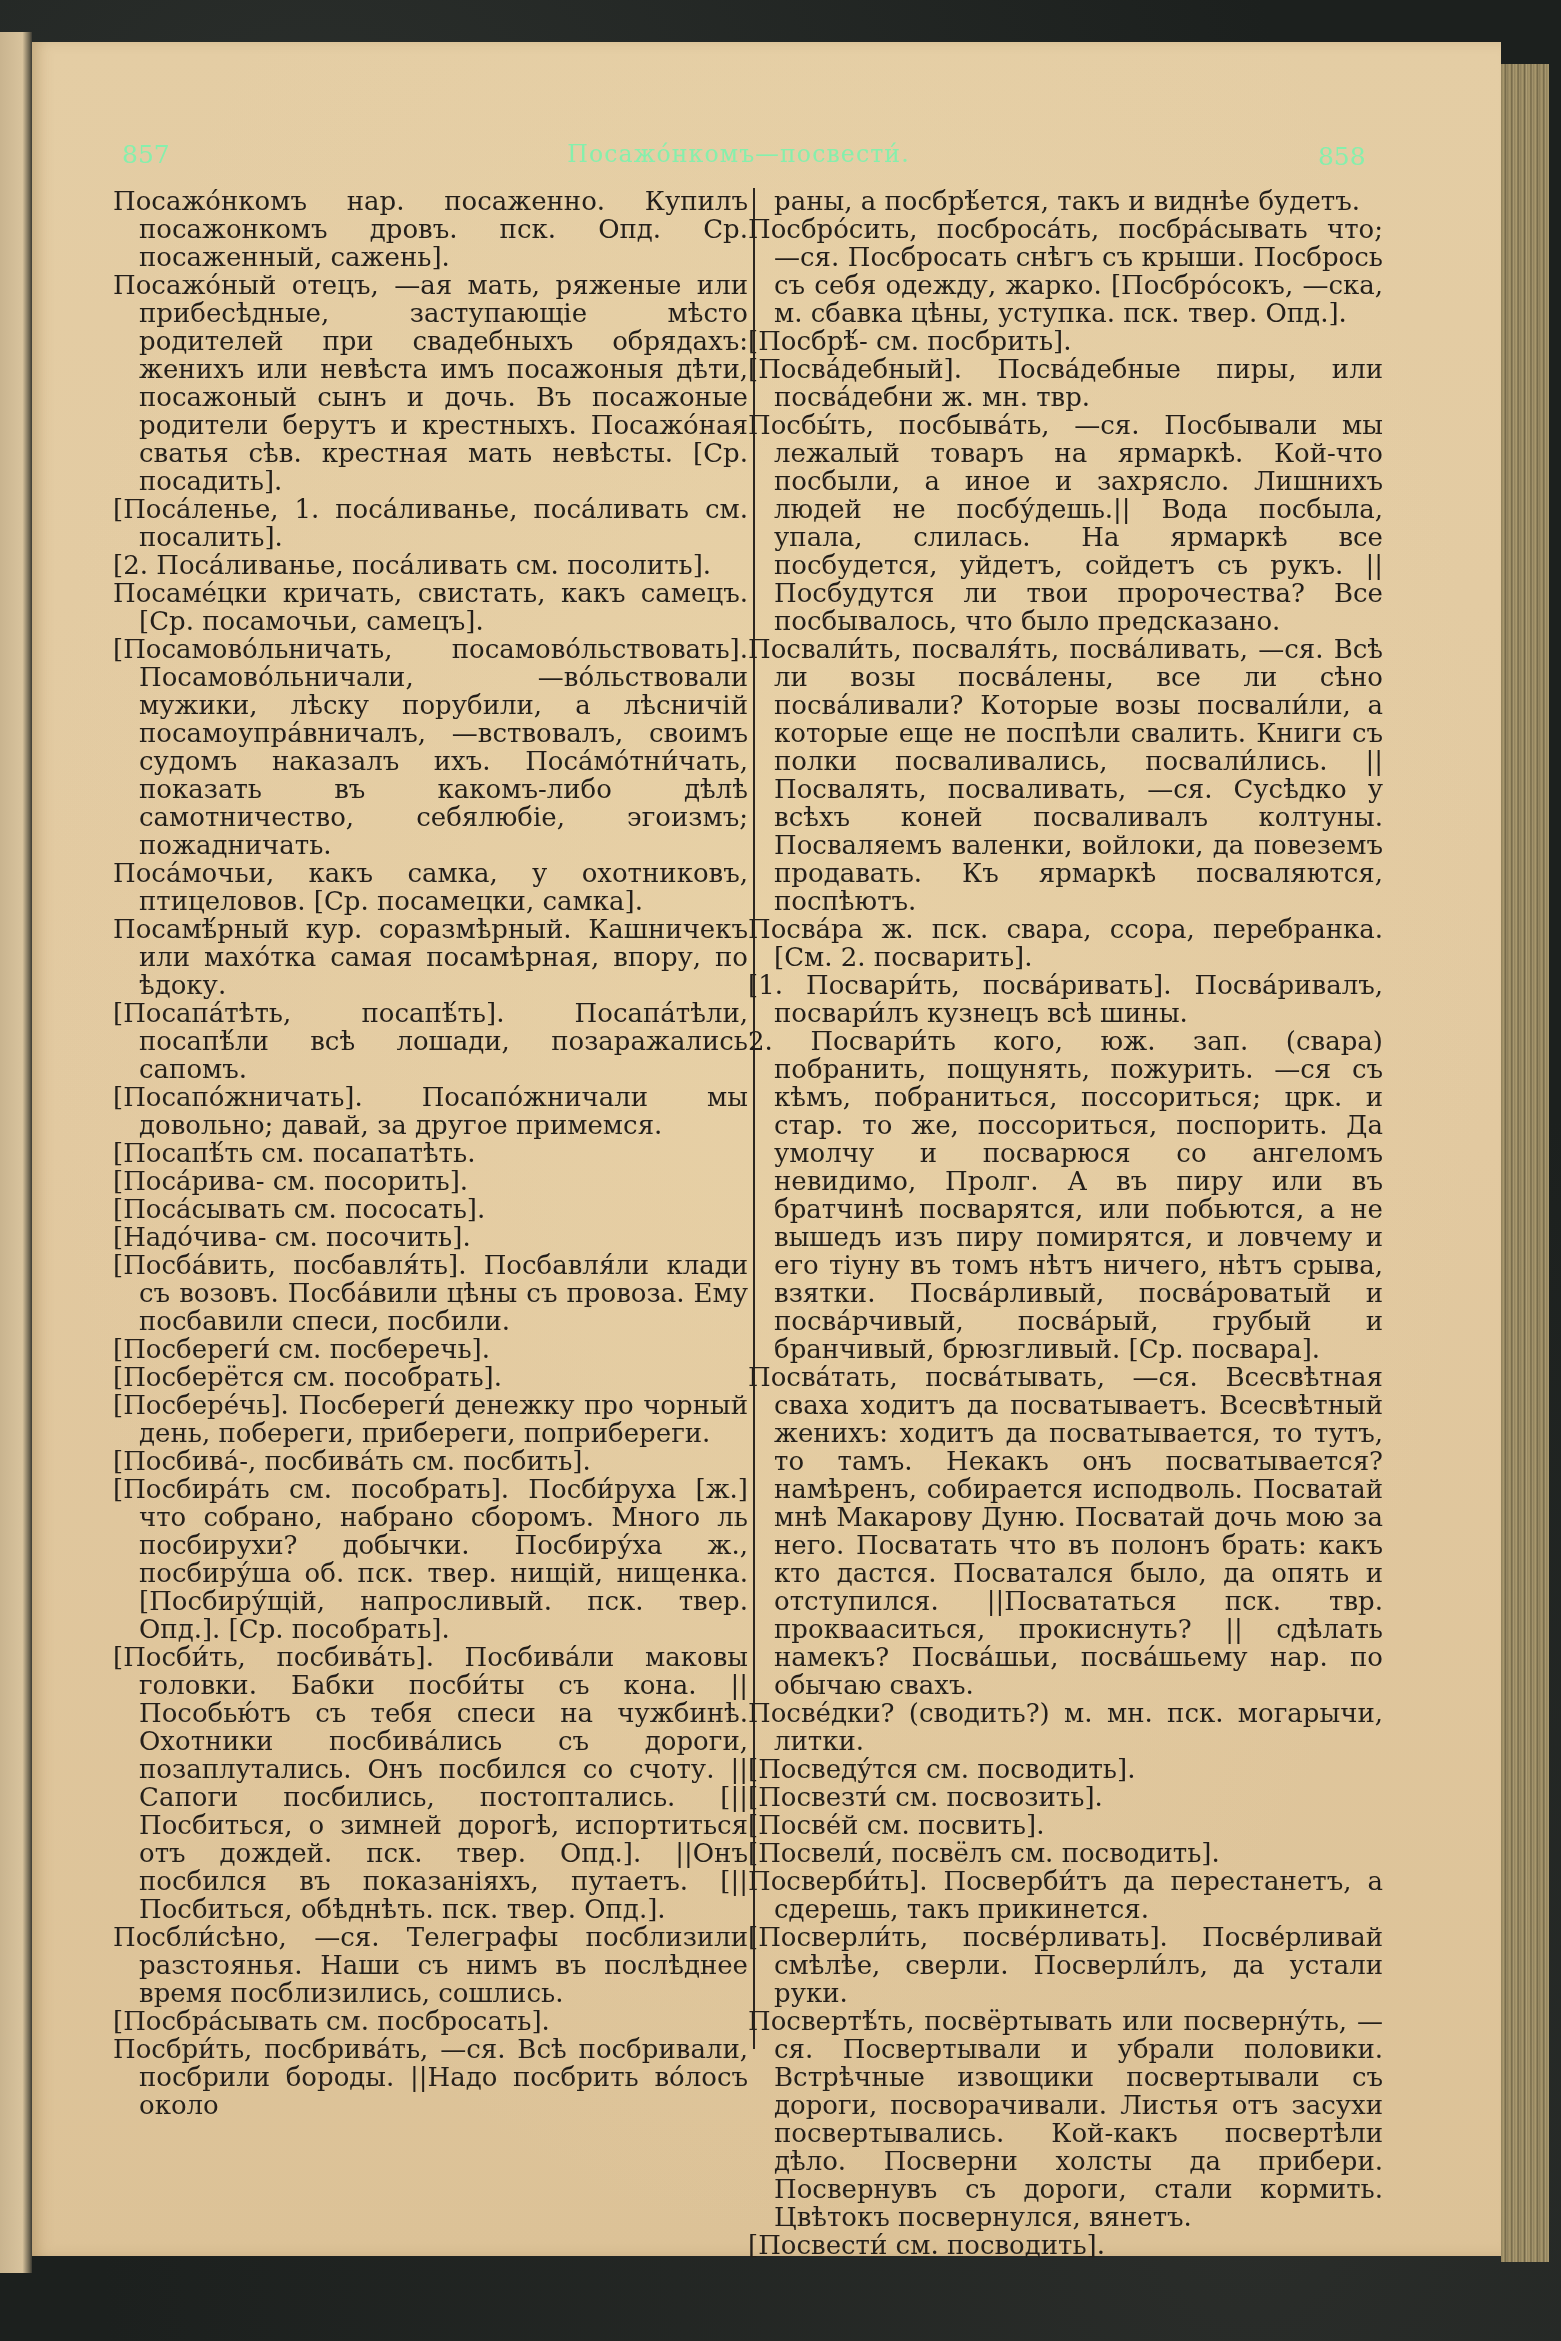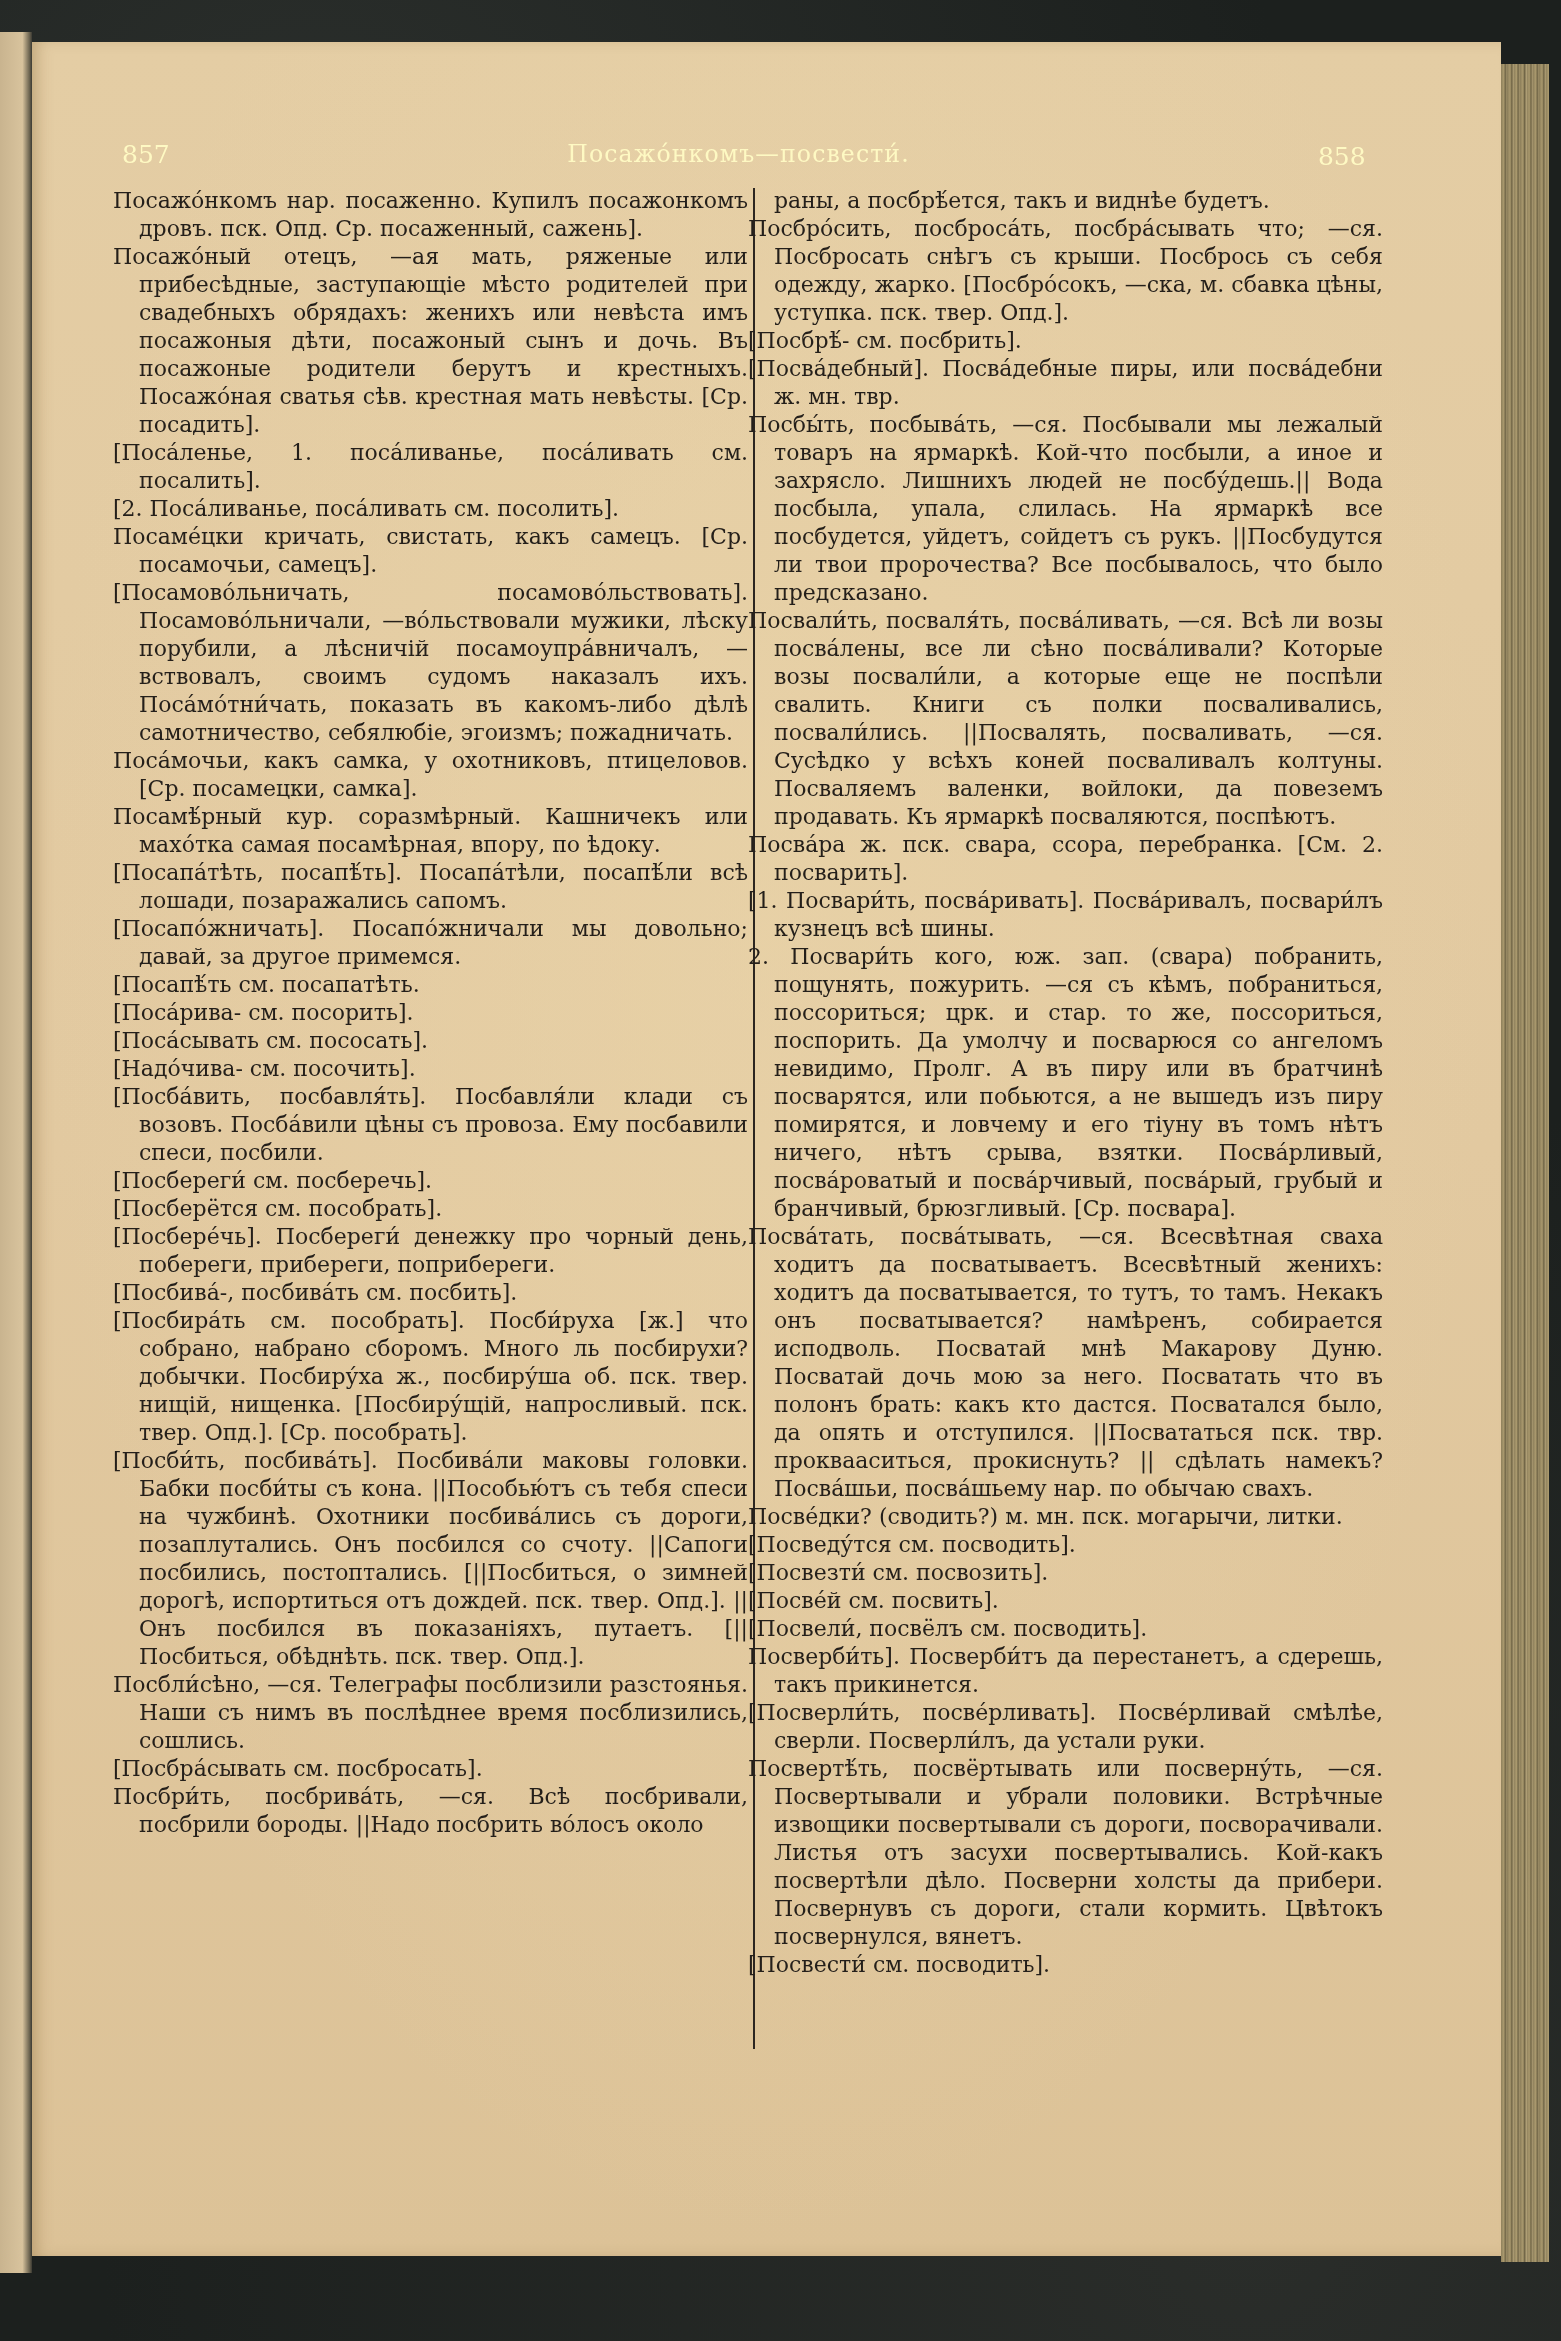--- a/index.html
+++ b/index.html
@@ -26,31 +26,31 @@
       linear-gradient(180deg,#e4cda4 0%,#e2c9a0 50%,#dcc297 100%);
     box-shadow:inset 9.7px 0 16px -5.4px rgba(120,90,40,0.35);
   }
   .fore-edge {
     position:absolute; left:1501px; top:64px; width:48px; height:2198px;
     background:repeating-linear-gradient(90deg,#9a8a62 0,#b9a676 2.7px,#7b6e4c 4.3px,#c1ae80 6.4px);
     opacity:0.9;
   }
   .header {
     position:absolute; top:140px; left:122px; width:1233px; height:32px;
-    color:#fef9c3; font-size:25px;
+    color:#86efac; font-size:25px;
   }
   .page-num-left { position:absolute; left:0; top:0; }
   .page-num-right { position:absolute; right:-10.7px; top:2.1px; }
   .running-head {
     position:absolute; left:0; right:0; top:0; text-align:center;
     letter-spacing:1.1px; font-size:23.6px;
   }
   .column {
     position:absolute; top:187px; color:#241f1a;
-    font-size:22px; line-height:28px;
+    font-size:26px; line-height:28px;
   }
   .col-left { left:113px; width:635px; }
   .col-right { left:748px; width:635px; }
   .divider {
     position:absolute; left:753px; top:188px; width:1.6px; height:1861px;
     background:#2c2620;
   }
   .entry { text-align:justify; padding-left:26px; text-indent:-26px; margin:0; }
   .entry.cont { text-indent:0; }
 </style>

